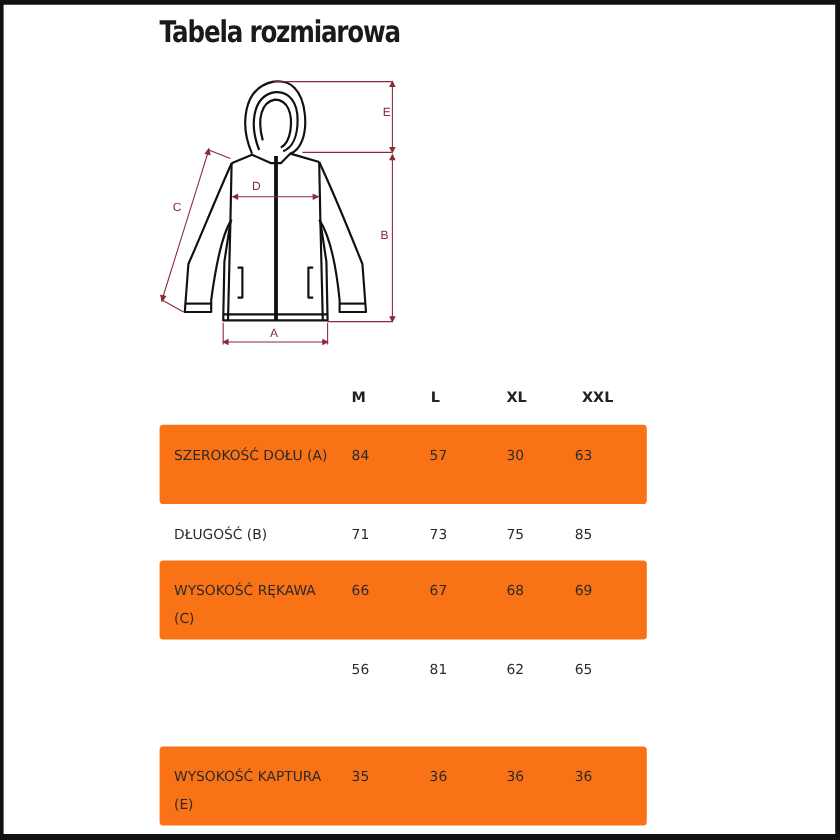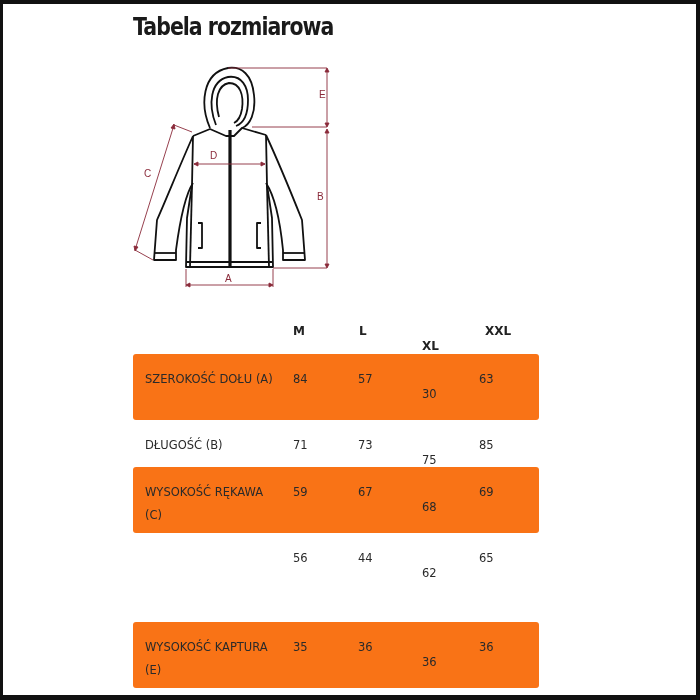--- a/index.html
+++ b/index.html
@@ -38,21 +38,21 @@
     .row {
       position: relative; box-sizing: border-box;
       font-family: "DejaVu Sans", sans-serif; font-size: 11.5px; color: #2a2a2a;
       border-radius: 3px;
     }
     .row.shaded { background: #f97316; }
     .row .label {
       position: absolute; left: 12px; top: 14px; width: 130px; line-height: 22.5px;
     }
     .row .val { position: absolute; top: 14px; line-height: 22.5px; }
-    .c0 { left: 160px; } .c1 { left: 225px; } .c2 { left: 289px; margin-top: 15px; } .c3 { left: 346px; }
+    .c0 { left: 160px; } .c1 { left: 225px; } .c2 { left: 289px; } .c3 { left: 346px; }
     .th.c0 { left: 160px; } .th.c1 { left: 226px; } .th.c2 { left: 289px; } .th.c3 { left: 352px; }
   </style>
 </head>
 <body>
 
 <div class="frame"></div>
 
 <div class="title">Tabela rozmiarowa</div>
 
 <div class="diagram">
@@ -139,29 +139,29 @@
   <div class="row" style="height:47px;">
     <span class="label">DŁUGOŚĆ (B)</span>
     <span class="val c0">71</span>
     <span class="val c1">73</span>
     <span class="val c2">75</span>
     <span class="val c3">85</span>
   </div>
 
   <div class="row shaded" style="height:66px;">
     <span class="label">WYSOKOŚĆ RĘKAWA (C)</span>
-    <span class="val c0">59</span>
+    <span class="val c0">66</span>
     <span class="val c1">67</span>
     <span class="val c2">68</span>
     <span class="val c3">69</span>
   </div>
 
   <div class="row" style="height:89px;">
     <span class="val c0">56</span>
-    <span class="val c1">44</span>
+    <span class="val c1">81</span>
     <span class="val c2">62</span>
     <span class="val c3">65</span>
   </div>
 
   <div class="row shaded" style="height:66px;">
     <span class="label">WYSOKOŚĆ KAPTURA (E)</span>
     <span class="val c0">35</span>
     <span class="val c1">36</span>
     <span class="val c2">36</span>
     <span class="val c3">36</span>

